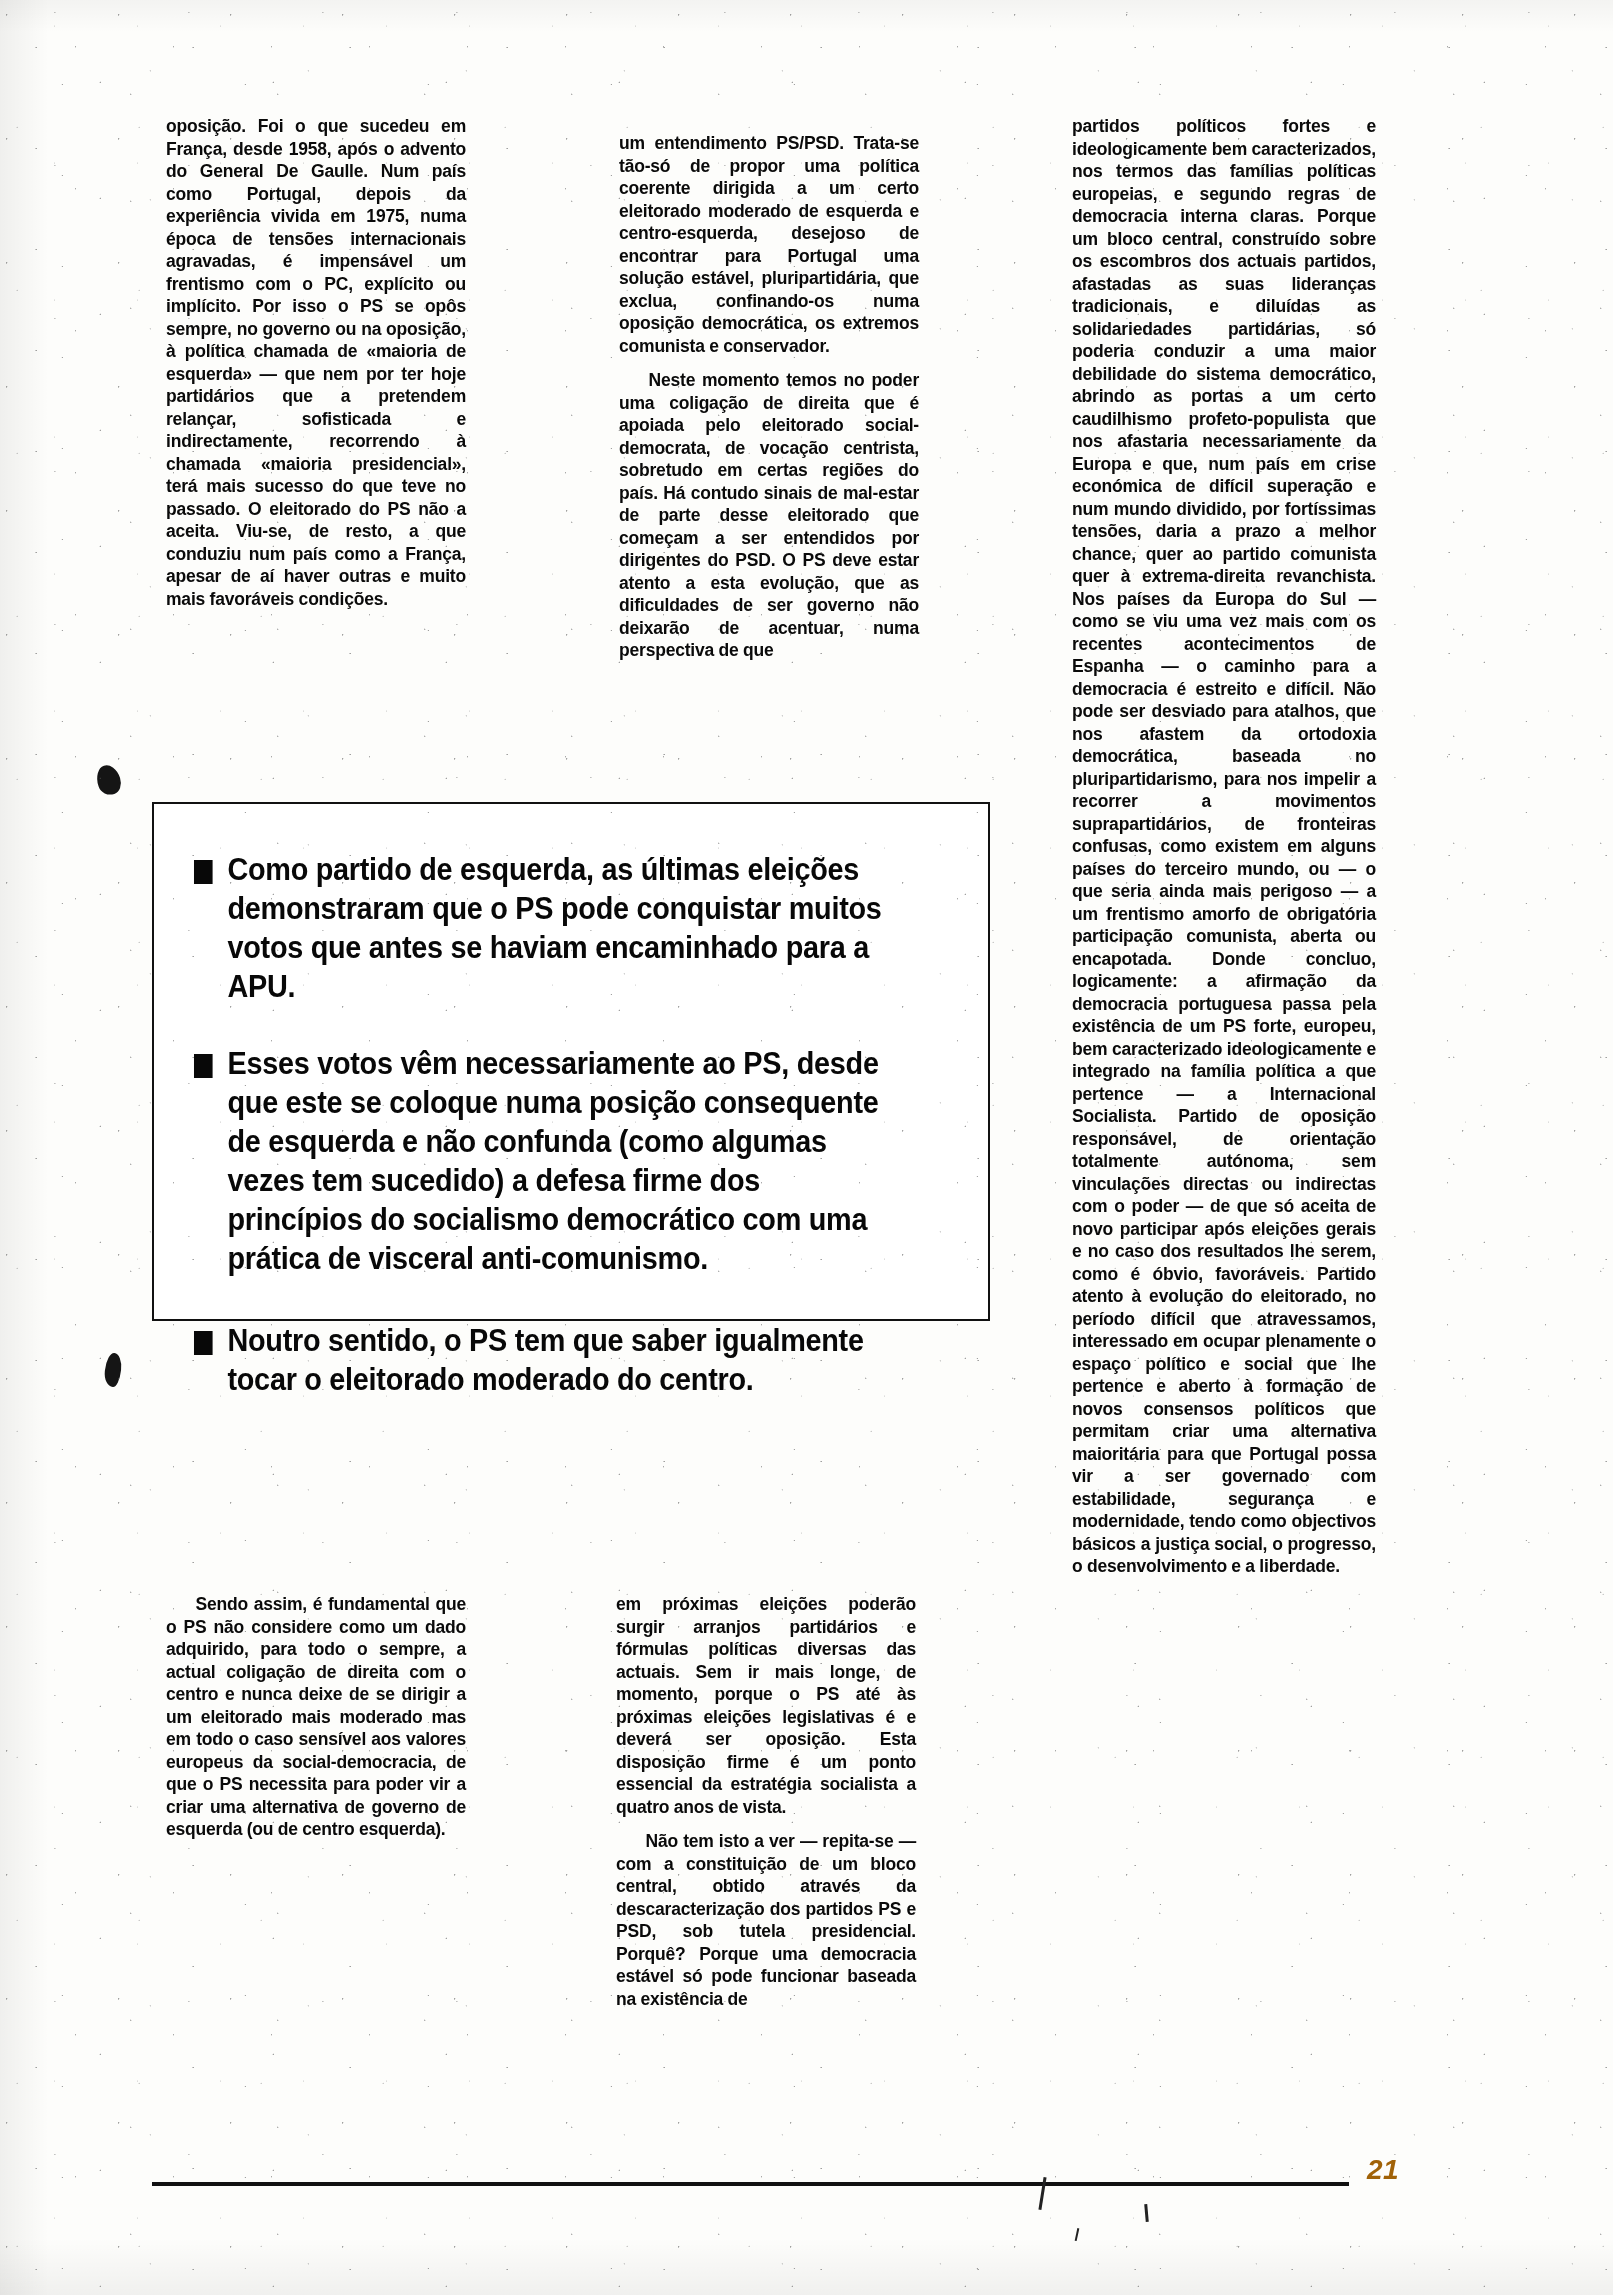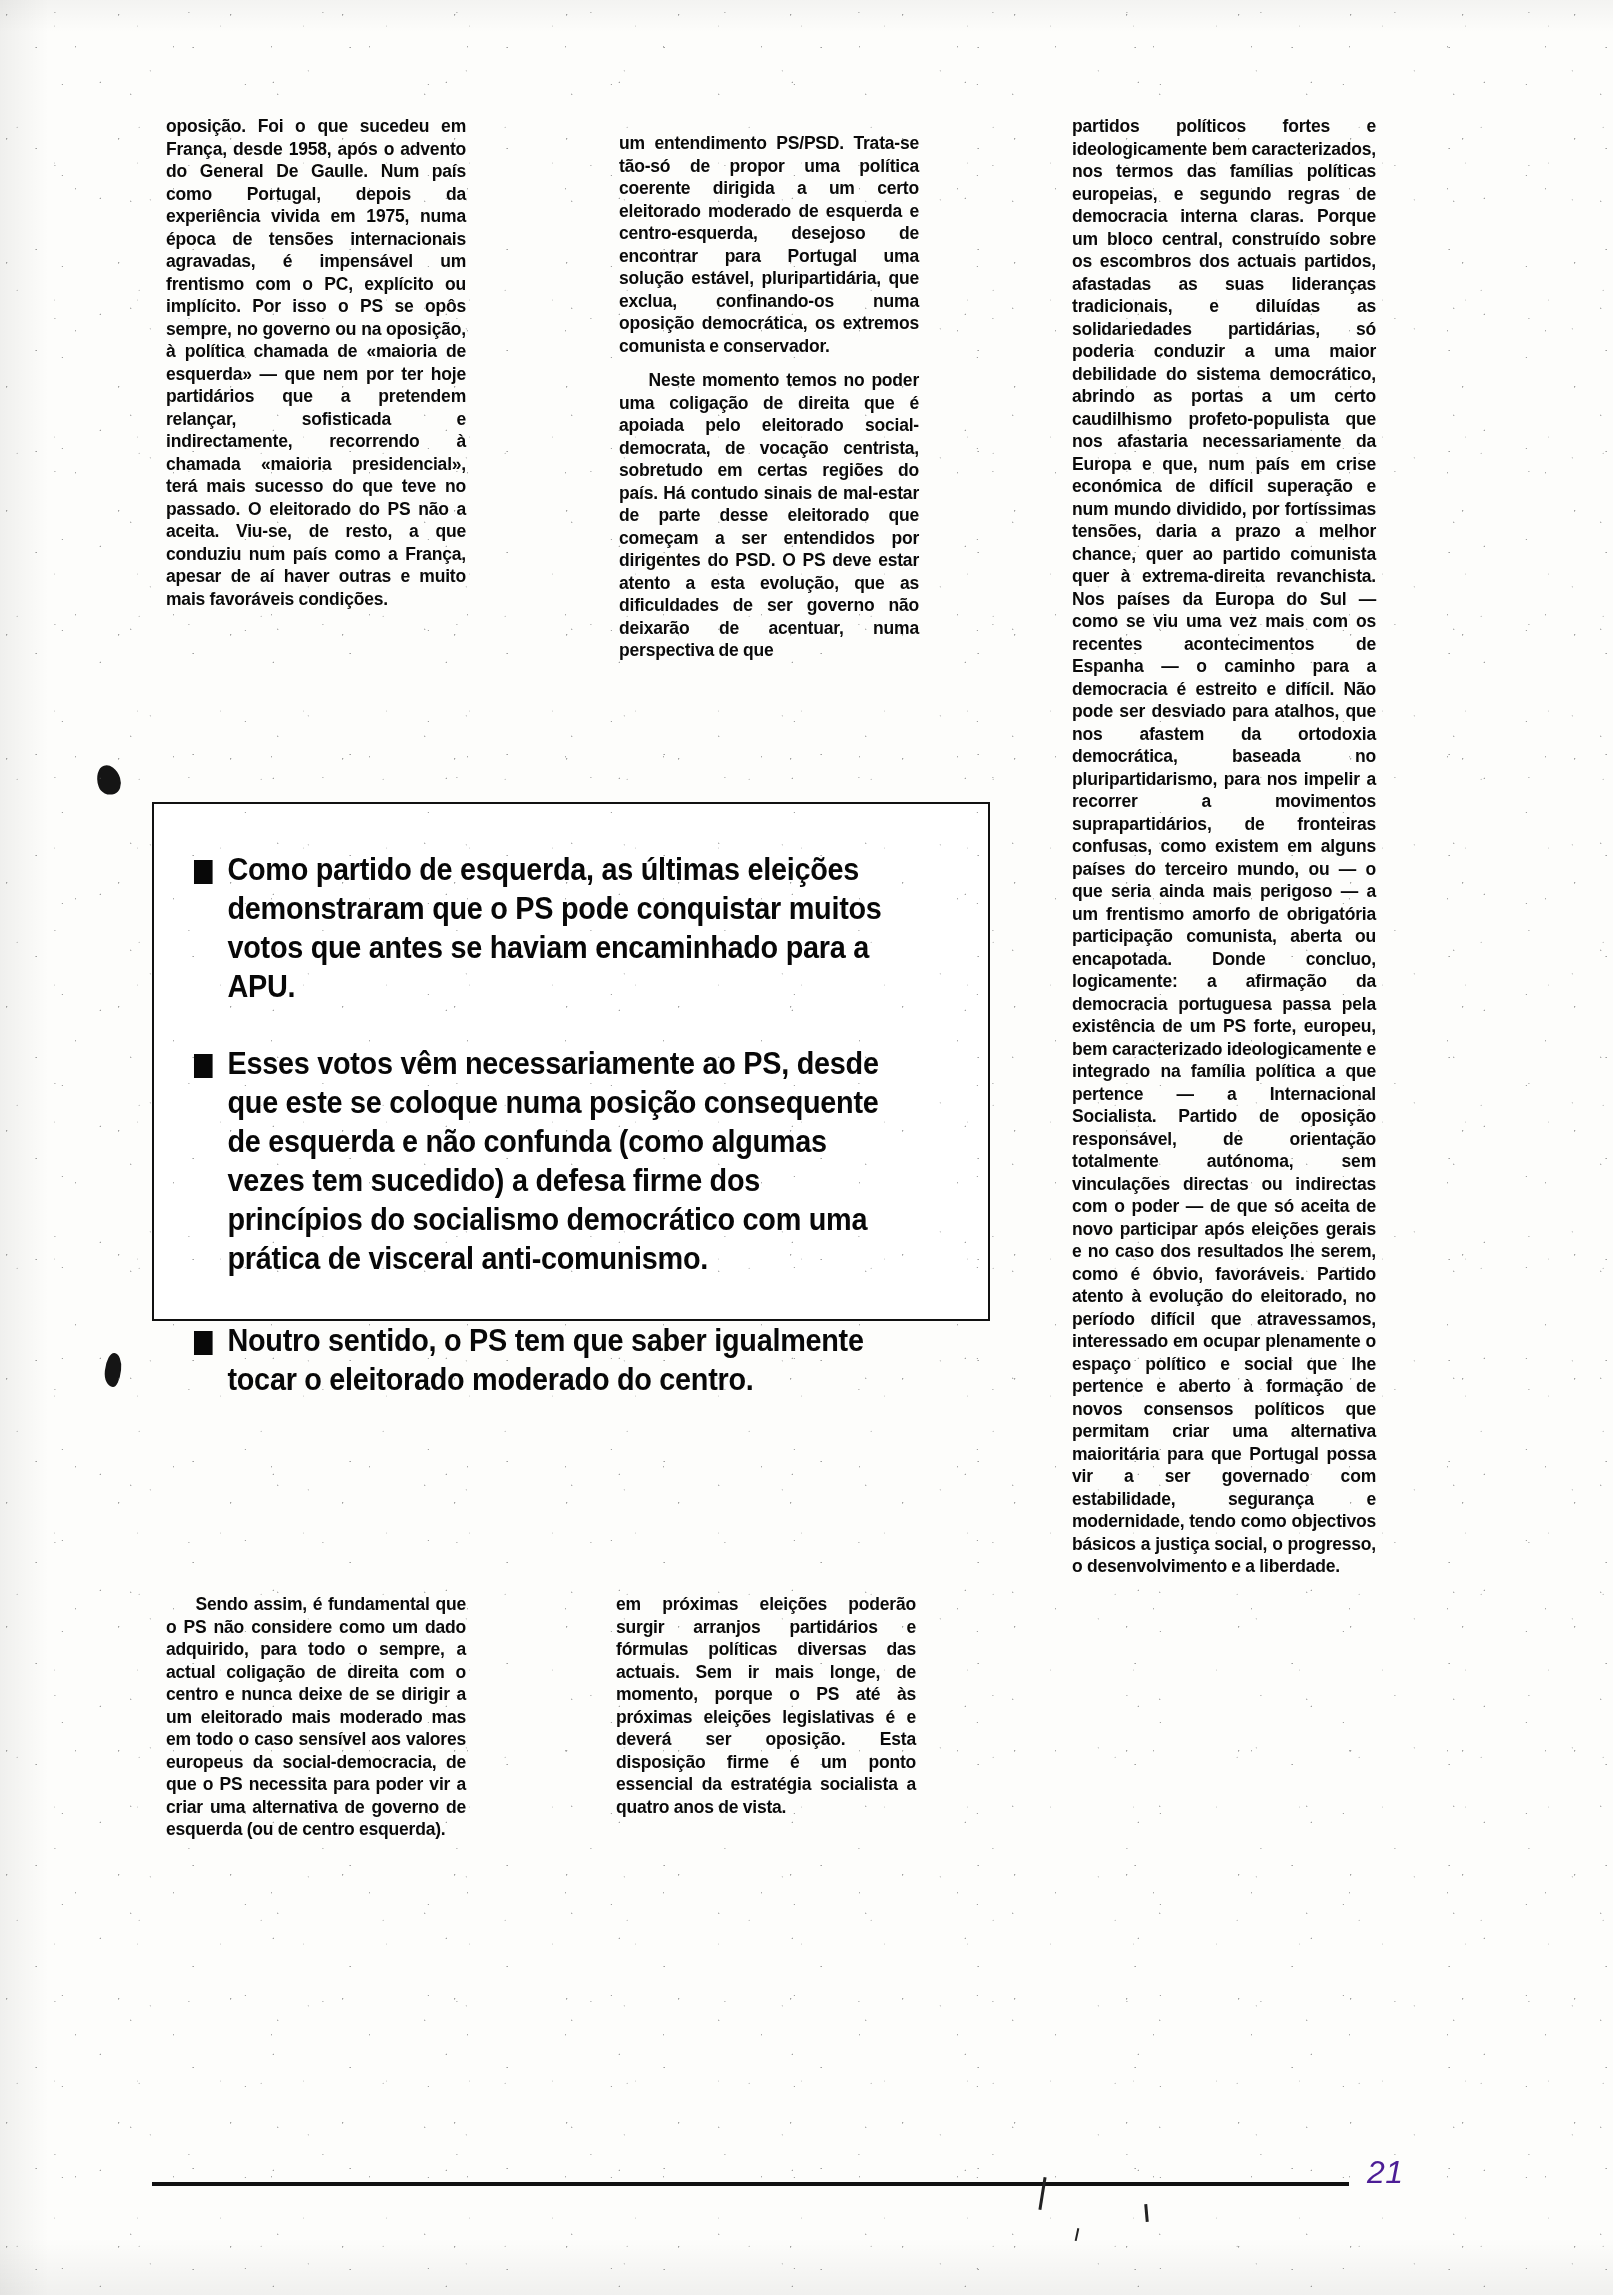--- a/index.html
+++ b/index.html
@@ -87,23 +87,23 @@
 
   
   #footrule{
     position:absolute;
     left:152px;top:2182px;width:1197px;height:4.1px;
     background:#111;
   }
   #pageno{
     position:absolute;
     left:1367px;top:2154px;
-    font-size:32px;font-style:italic;font-weight:400;
+    font-size:28px;font-style:italic;font-weight:700;
     letter-spacing:0.4px;
-    color:#4c1d95;
+    color:#a16207;
   }
 
   
   .blob{position:absolute;background:#151515;}
   #blob1{left:97px;top:765px;width:23px;height:29.5px;border-radius:50% 50% 45% 55%/60% 55% 45% 40%;transform:rotate(-18deg);}
   #blob2{left:105px;top:1353px;width:16.4px;height:34px;border-radius:48% 52% 40% 60%/55% 48% 52% 45%;transform:rotate(6deg);}
 
   
   #edgeL{position:absolute;left:0;top:0;width:49px;height:2295px;
     background:linear-gradient(90deg,rgba(0,0,0,.055),rgba(0,0,0,0));}
@@ -155,20 +155,21 @@
       <span>Noutro sentido, o PS tem que saber igualmente tocar o eleitorado moderado do centro.</span>
     </div>
   </div>
 
   <div class="colbox" id="botcol1">
     <p class="ind">Sendo assim, é fundamental que o PS não considere como um dado adquirido, para todo o sempre, a actual coligação de direita com o centro e nunca deixe de se dirigir a um eleitorado mais moderado mas em todo o caso sensível aos valores europeus da social-democracia, de que o PS necessita para poder vir a criar uma alternativa de governo de esquerda (ou de centro esquerda).</p>
   </div>
 
   <div class="colbox" id="botcol2">
     <p>em próximas eleições poderão surgir arranjos partidários e fórmulas políticas diversas das actuais. Sem ir mais longe, de momento, porque o PS até às próximas eleições legislativas <b style="font-weight:900">é e deverá ser oposição</b>. Esta disposição firme é um ponto essencial da estratégia socialista a quatro anos de vista.</p>
+    <p class="ind">Não tem isto a ver — repita-se — com a constituição de um <b style="font-weight:900">bloco central</b>, obtido através da descaracterização dos partidos PS e PSD, sob tutela presidencial. Porquê? Porque uma democracia estável só pode funcionar baseada na existência de</p>
   </div>
 
   <div id="footrule"></div>
   <div id="pageno">21</div>
 
   <div class="blob" id="blob1"></div>
   <div class="blob" id="blob2"></div>
   <div class="stray" id="stray1"></div>
   <div class="stray" id="stray2"></div>
   <div class="stray" id="stray3"></div>

